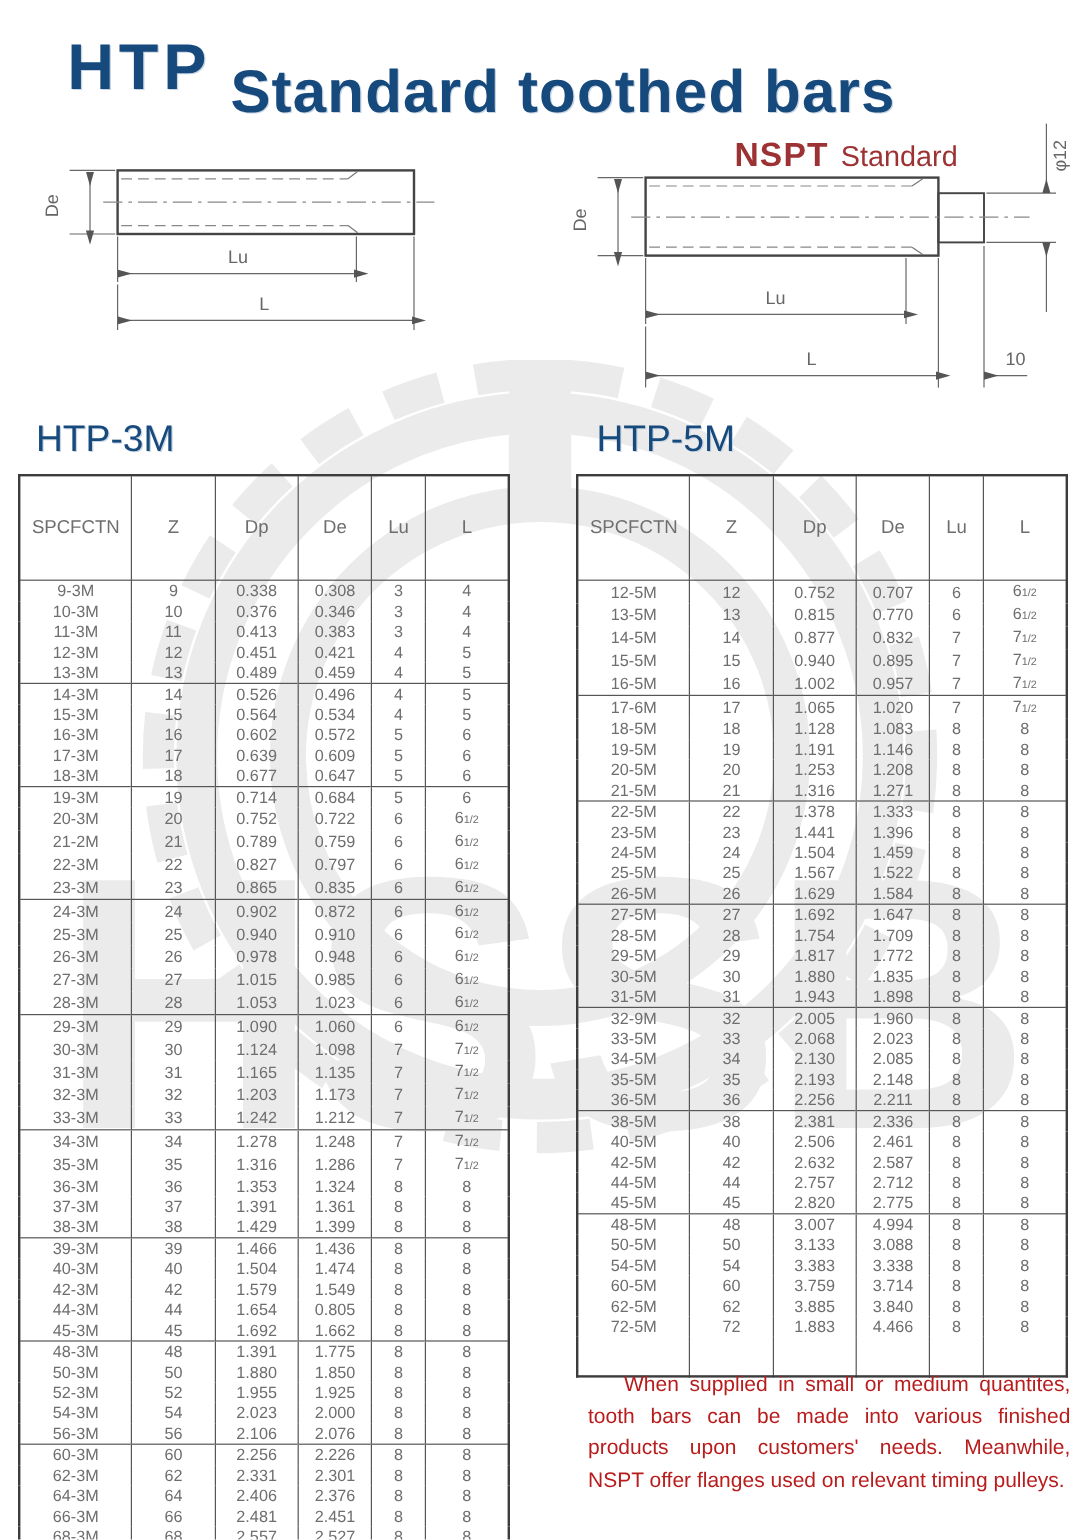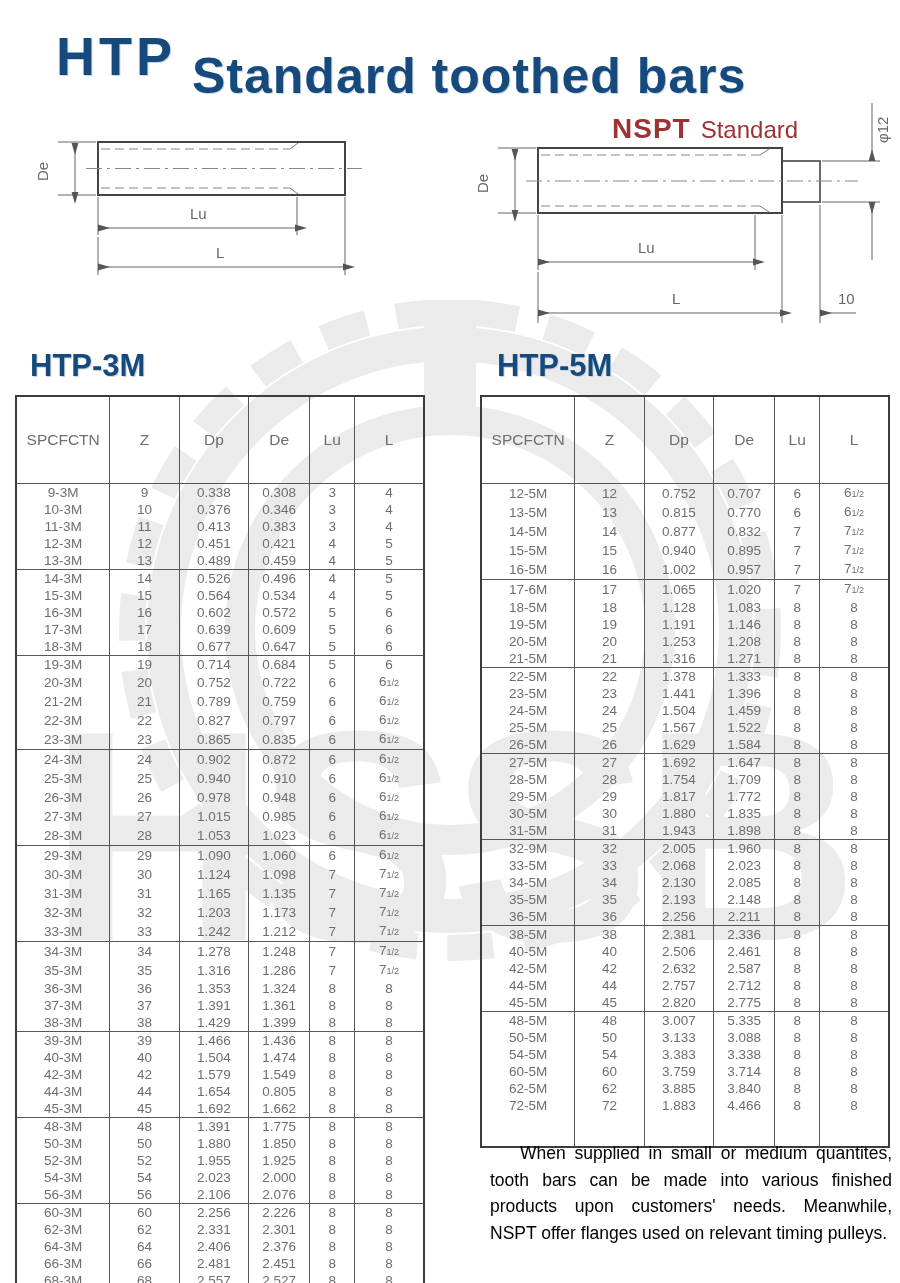--- a/index.html
+++ b/index.html
@@ -31,21 +31,21 @@
   
   .diagram{color:#555;}
   .diagram svg{display:block;}
   .dim-text{font-size:15px;fill:#666;}
 
   
   .watermark{left:40px;top:300px;width:820px;height:760px;z-index:0;pointer-events:none;}
 
   
   .section-title{
-    font-size:31px;font-weight:bold;color:#164a7d;z-index:2;
+    font-size:31px;font-weight:normal;color:#164a7d;z-index:2;
     text-shadow:1px 1px 0 #c9d4e2;
   }
   #title-3m{left:30px;top:348px;}
   #title-5m{left:497px;top:348px;}
 
   .table-wrap{z-index:1;}
   #table-3m-wrap{left:15px;top:395px;width:410px;}
   #table-5m-wrap{left:480px;top:395px;width:410px;}
 
   table.spec{
@@ -65,21 +65,21 @@
     white-space:nowrap;
   }
   table.spec th:last-child,table.spec td:last-child{border-right:none;}
   table.spec tr.group-start td{border-top:1px solid #565656;}
   table.spec td .frac{font-size:9px;letter-spacing:0;}
   table.spec tr.spacer td{height:32px;}
 
   
   .footer-note{
     left:490px;top:1140px;width:402px;
-    font-size:17.5px;color:#000000;line-height:1.52;
+    font-size:17.5px;color:#b91c1c;line-height:1.52;
     text-align:justify;z-index:2;
   }
   .footer-note .indent{display:inline-block;width:30px;}
 </style>
 </head>
 <body>
 
 <div class="abs watermark" aria-hidden="true">
   <svg width="820" height="760" viewBox="0 0 820 760">
     <g fill="none" stroke="#ebebeb">
@@ -836,21 +836,21 @@
           <td>45</td>
           <td>2.820</td>
           <td>2.775</td>
           <td>8</td>
           <td>8</td>
         </tr>
         <tr class="group-start">
           <td>48-5M</td>
           <td>48</td>
           <td>3.007</td>
-          <td>5.335</td>
+          <td>4.994</td>
           <td>8</td>
           <td>8</td>
         </tr>
         <tr>
           <td>50-5M</td>
           <td>50</td>
           <td>3.133</td>
           <td>3.088</td>
           <td>8</td>
           <td>8</td>

